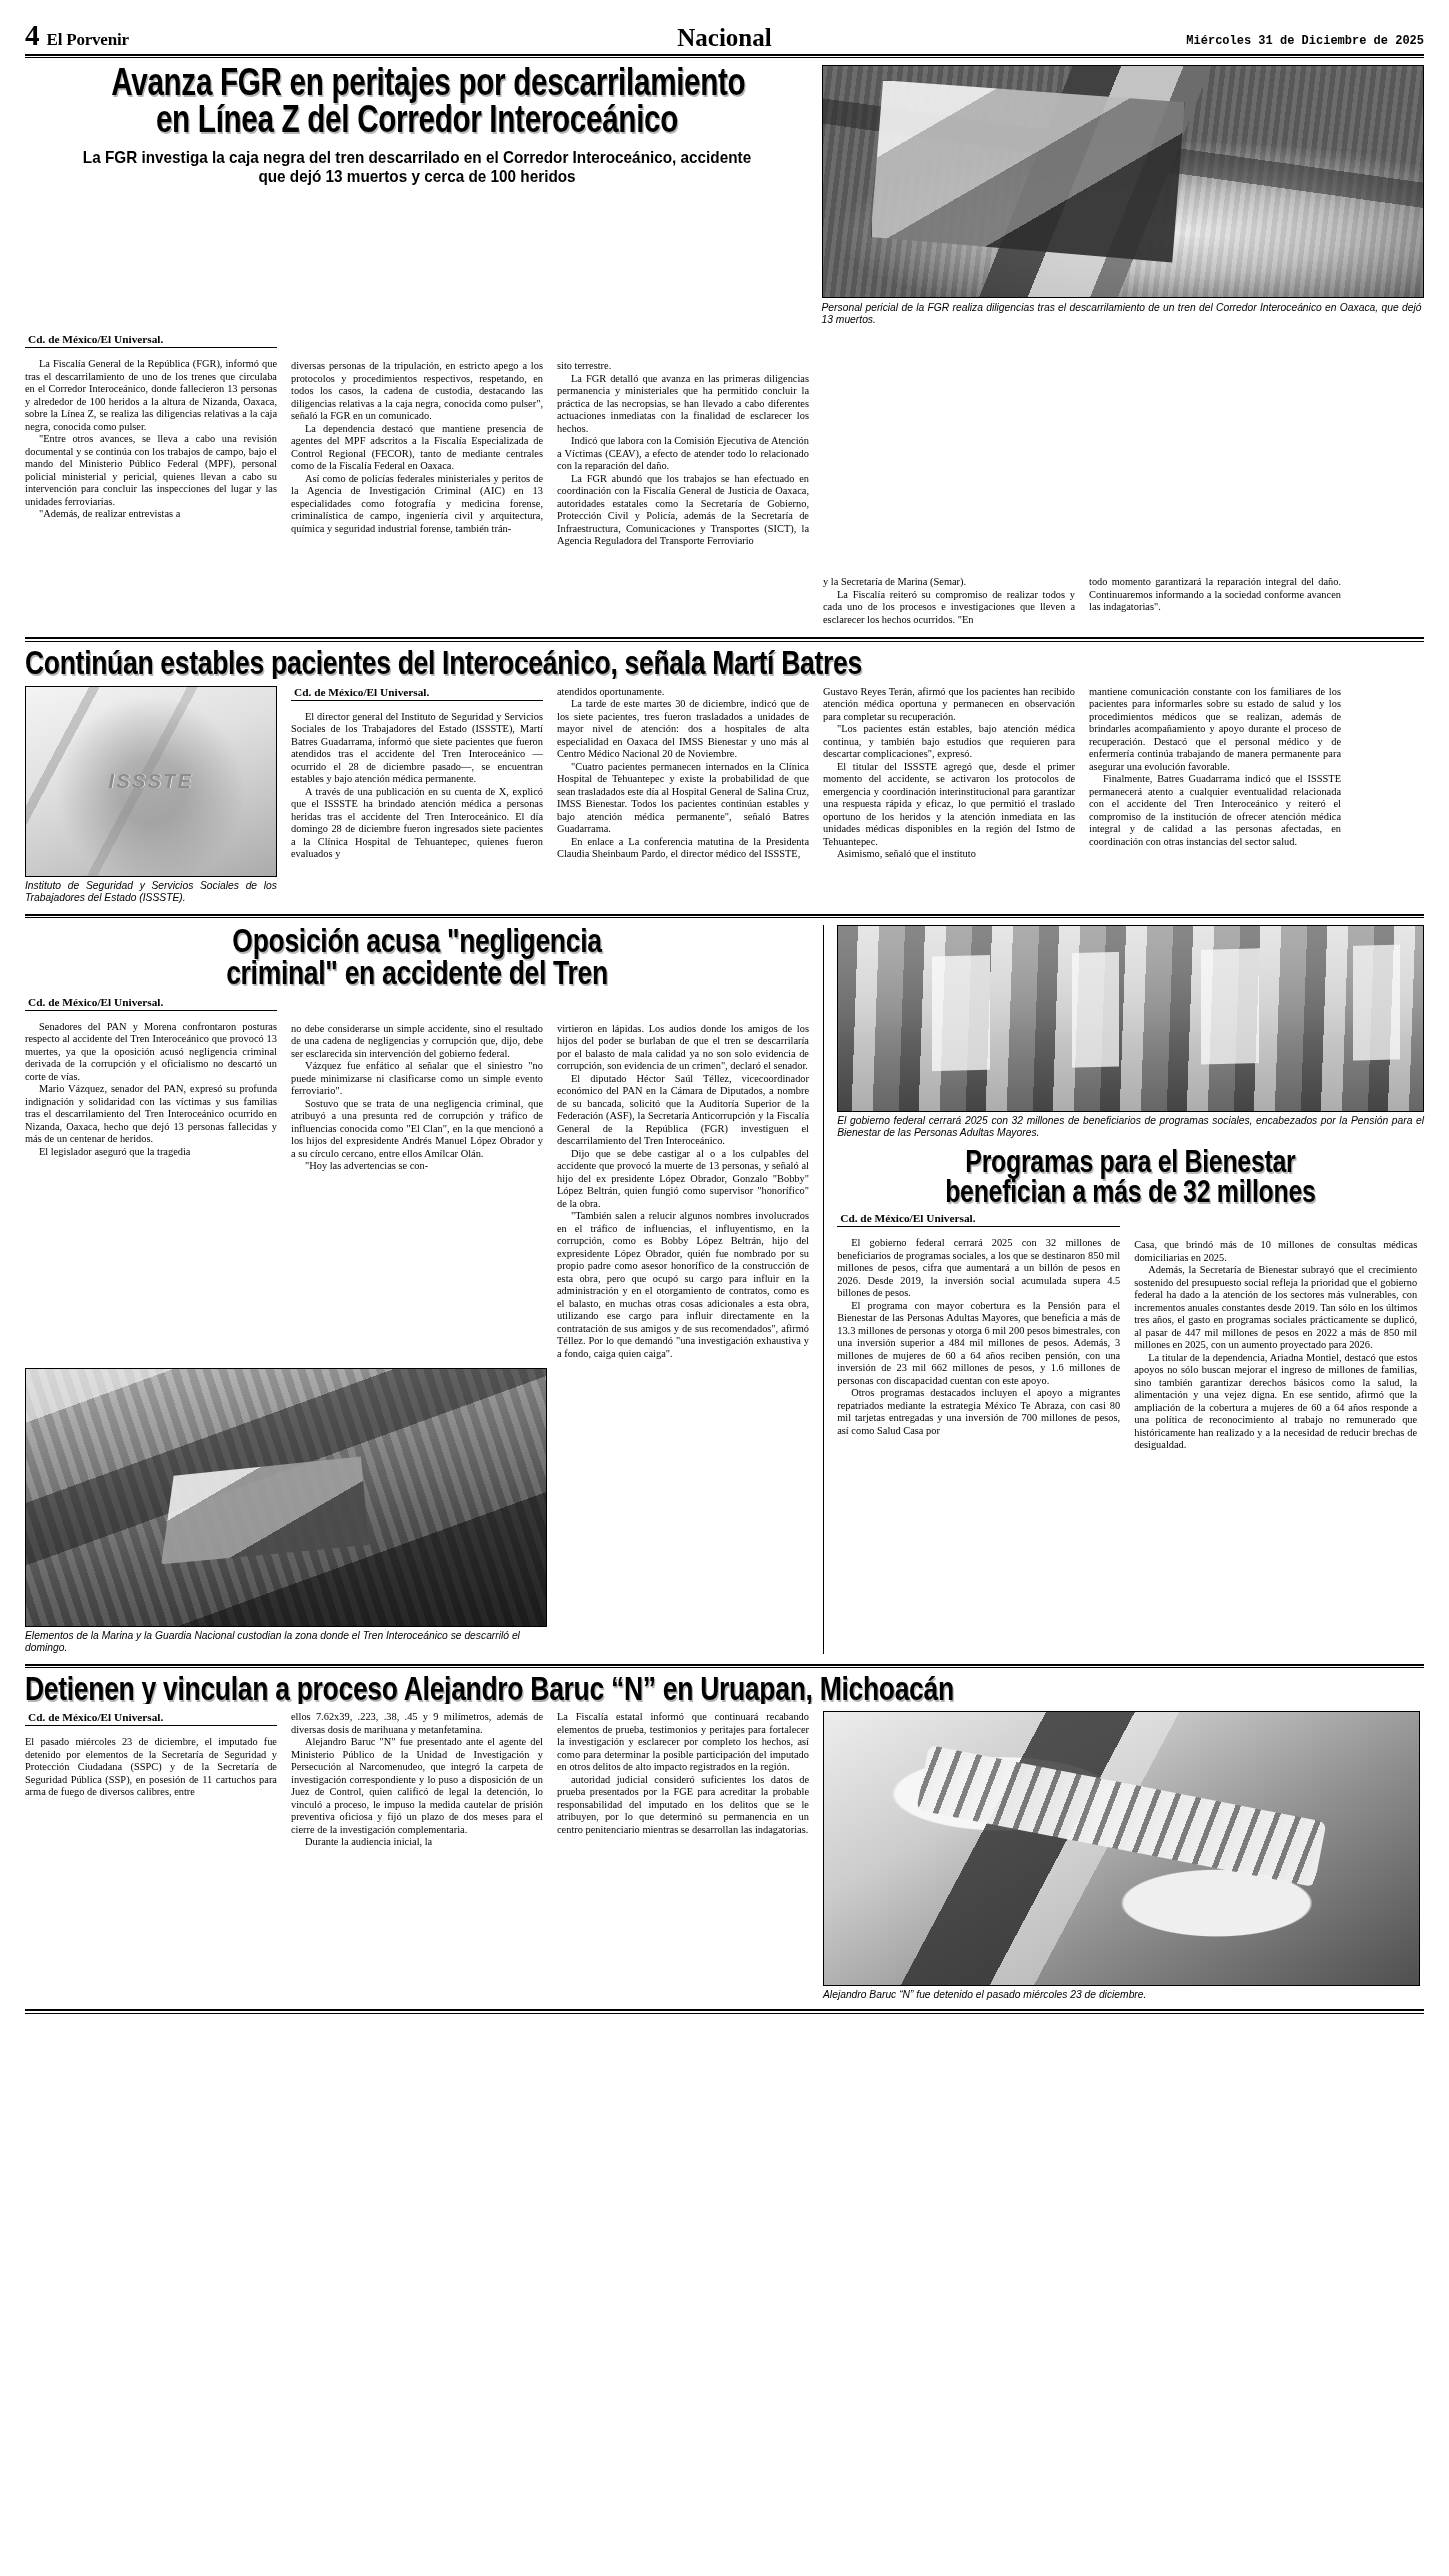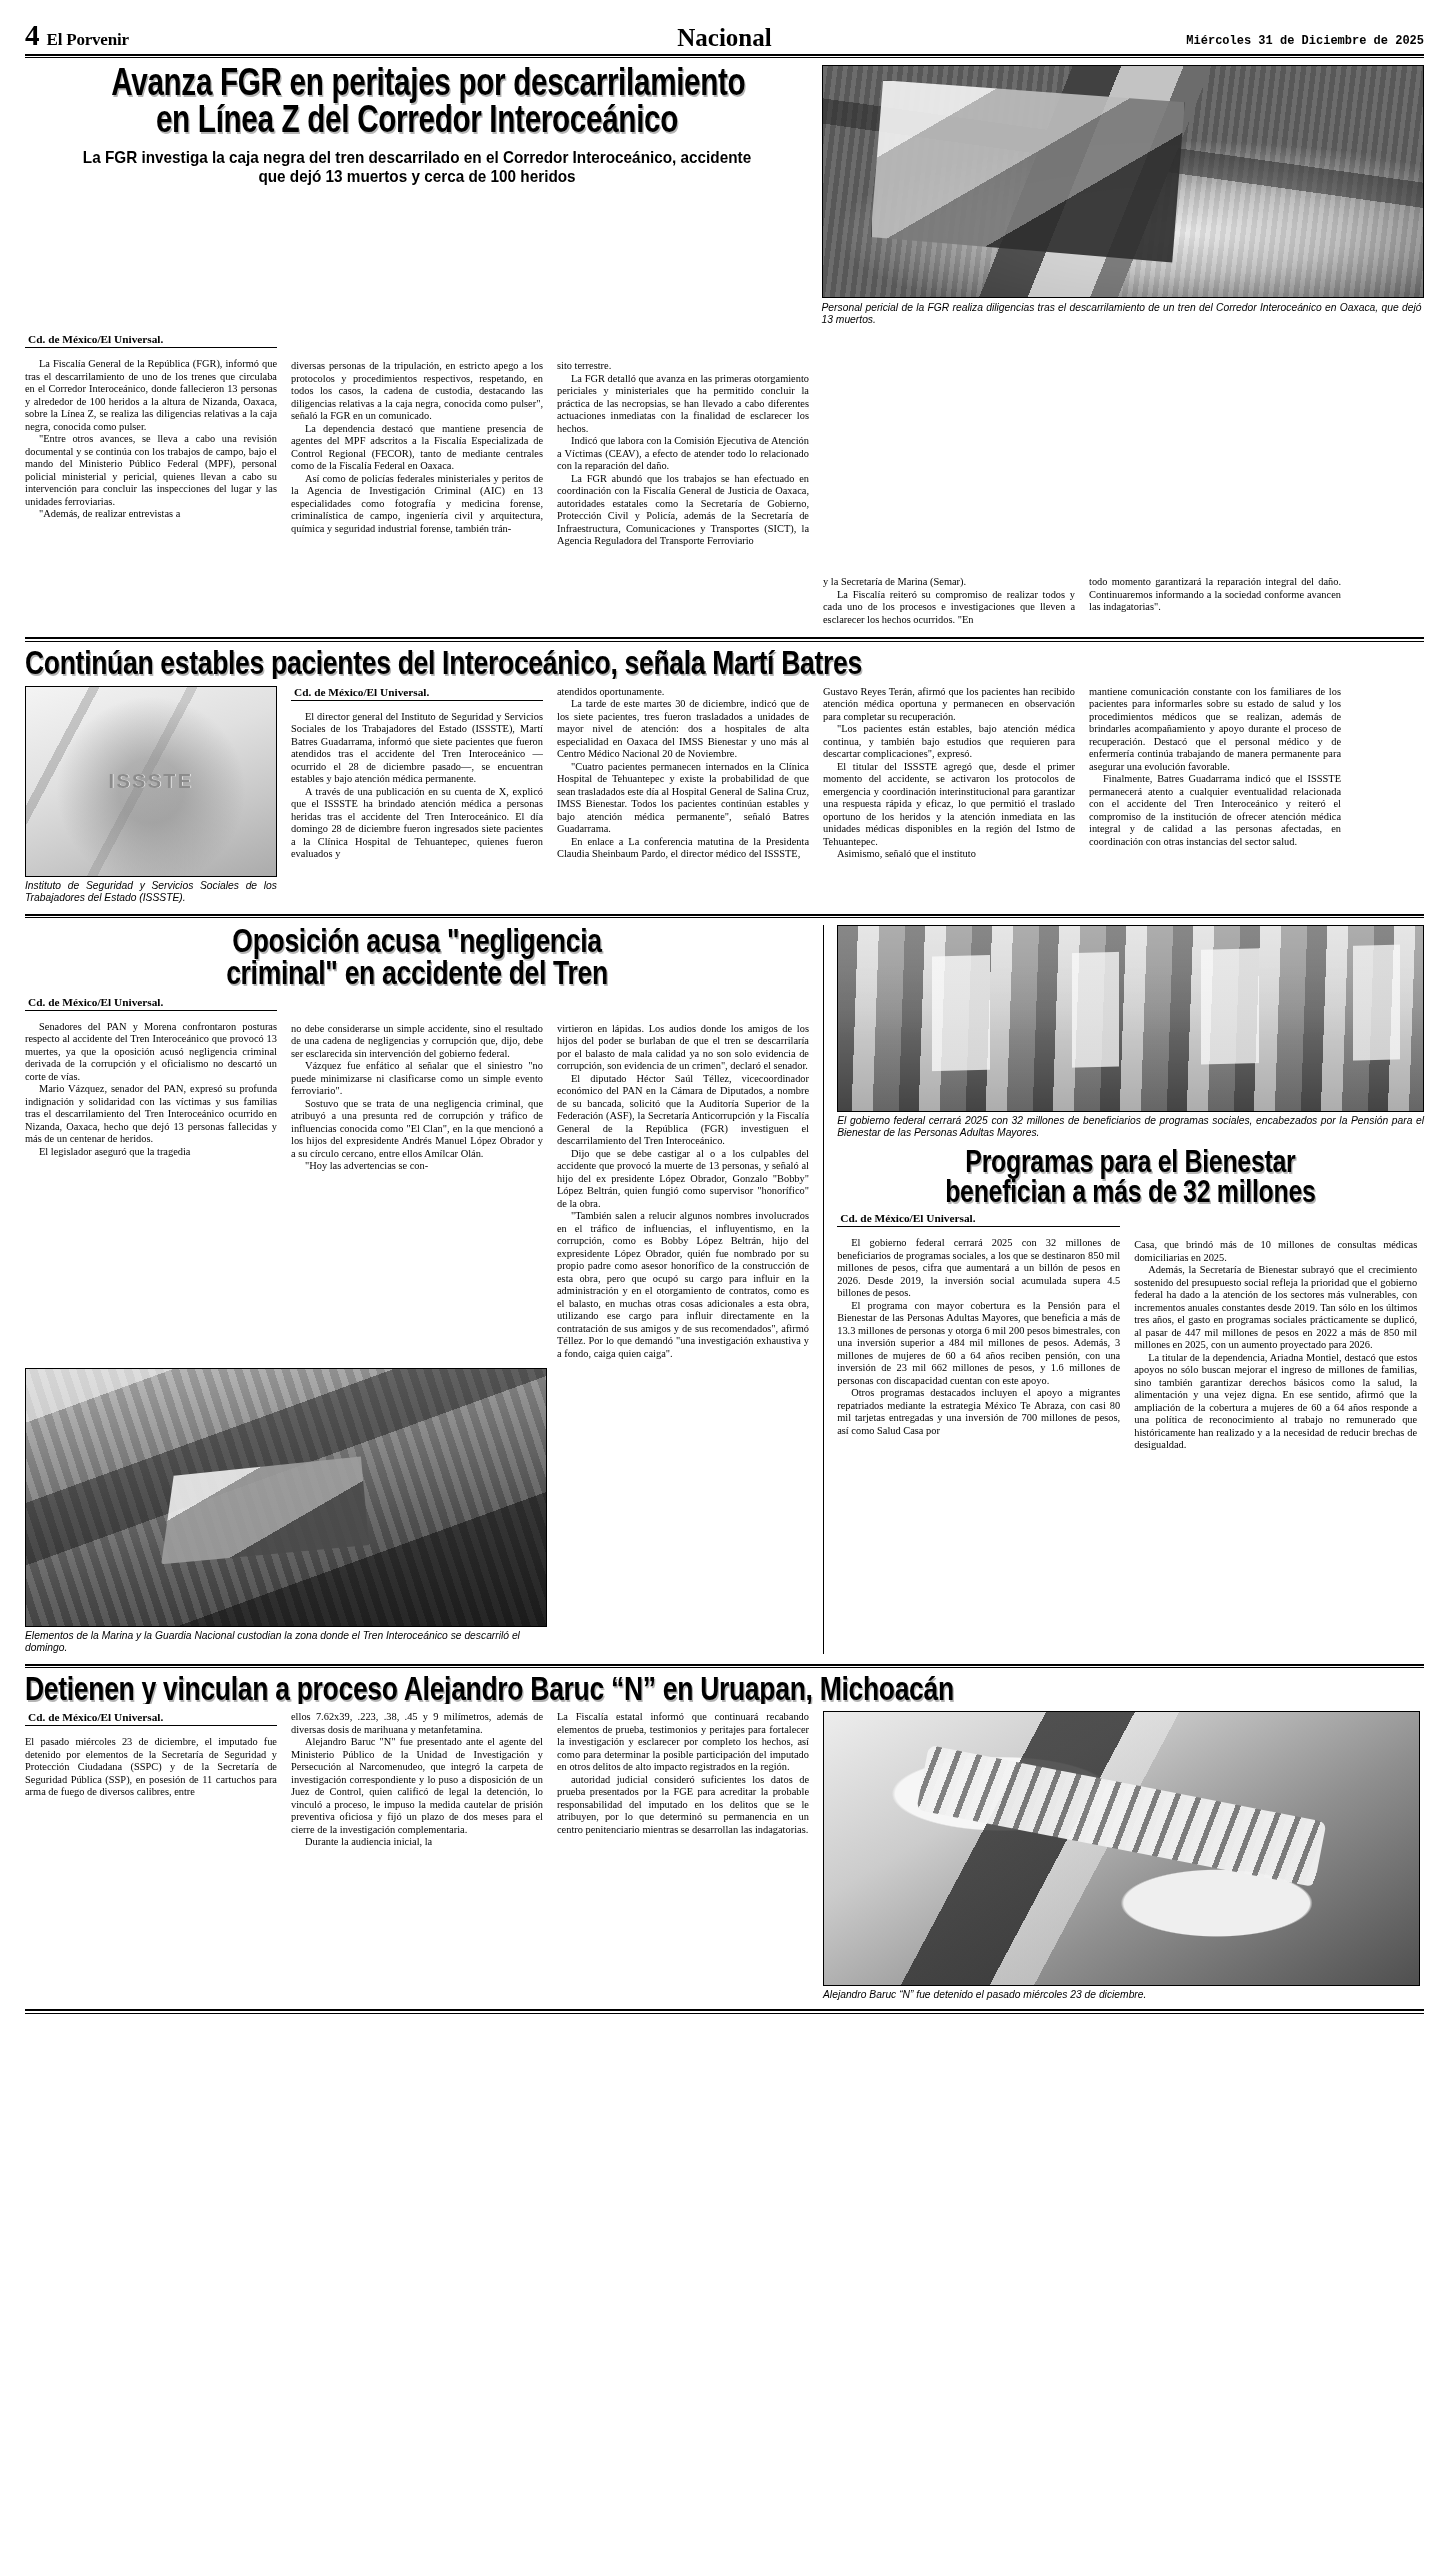--- a/index.html
+++ b/index.html
@@ -92,21 +92,21 @@
   }
   .ph-issste:before{
     content:"";position:absolute;inset:0;
     background:
       linear-gradient(118deg,transparent 0 18%,rgba(120,120,120,.35) 18% 21%,transparent 21% 46%,rgba(130,130,130,.3) 46% 49%,transparent 49% 100%),
       radial-gradient(circle at 50% 55%, rgba(90,90,90,.35) 0 20%, transparent 58%);
   }
   .ph-issste .logo{
     position:absolute;left:50%;top:50%;transform:translate(-50%,-50%);
     font-family:"Liberation Sans",sans-serif;font-weight:bold;font-size:20px;
-    color:#8c8c8c;letter-spacing:2.3px;text-shadow:0.8px 0.8px 0 #f4f4f4;
+    color:#8c8c8c;letter-spacing:2.3px;text-shadow:0.8px 0.8px 0 #f4f4f4;font-style:italic;
   }
   .ph-protest{
     background:linear-gradient(180deg,#d9d9d9 0%,#b2b2b2 45%,#6a6a6a 100%);
   }
   .ph-protest:before{
     content:"";position:absolute;inset:0;
     background:
       repeating-linear-gradient(92deg, rgba(20,20,20,.55) 0 20px, rgba(235,235,235,.65) 20px 41px, rgba(95,95,95,.5) 41px 67px),
       linear-gradient(180deg, rgba(255,255,255,.35) 0 18%, transparent 60%);
     opacity:.8;
@@ -192,21 +192,21 @@
         <p class="bt">"Entre otros avances, se lleva a cabo una revisión documental y se continúa con los trabajos de campo, bajo el mando del Ministerio Público Federal (MPF), personal policial ministerial y pericial, quienes llevan a cabo su intervención para concluir las inspecciones del lugar y las unidades ferroviarias.</p>
         <p class="bt">"Además, de realizar entrevistas a</p>
       </div>
       <div style="width:252px;padding-top:27px;">
         <p class="bt">diversas personas de la tripulación, en estricto apego a los protocolos y procedimientos respectivos, respetando, en todos los casos, la cadena de custodia, destacando las diligencias relativas a la caja negra, conocida como pulser", señaló la FGR en un comunicado.</p>
         <p class="bt">La dependencia destacó que mantiene presencia de agentes del MPF adscritos a la Fiscalía Especializada de Control Regional (FECOR), tanto de mediante centrales como de la Fiscalía Federal en Oaxaca.</p>
         <p class="bt">Así como de policías federales ministeriales y peritos de la Agencia de Investigación Criminal (AIC) en 13 especialidades como fotografía y medicina forense, criminalística de campo, ingeniería civil y arquitectura, química y seguridad industrial forense, también trán-</p>
       </div>
       <div style="width:252px;padding-top:27px;">
         <p class="bt">sito terrestre.</p>
-        <p class="bt">La FGR detalló que avanza en las primeras otorgamiento periciales y ministeriales que ha permitido concluir la práctica de las necropsias, se han llevado a cabo diferentes actuaciones inmediatas con la finalidad de esclarecer los hechos.</p>
+        <p class="bt">La FGR detalló que avanza en las primeras diligencias permanencia y ministeriales que ha permitido concluir la práctica de las necropsias, se han llevado a cabo diferentes actuaciones inmediatas con la finalidad de esclarecer los hechos.</p>
         <p class="bt">Indicó que labora con la Comisión Ejecutiva de Atención a Víctimas (CEAV), a efecto de atender todo lo relacionado con la reparación del daño.</p>
         <p class="bt">La FGR abundó que los trabajos se han efectuado en coordinación con la Fiscalía General de Justicia de Oaxaca, autoridades estatales como la Secretaría de Gobierno, Protección Civil y Policía, además de la Secretaría de Infraestructura, Comunicaciones y Transportes (SICT), la Agencia Reguladora del Transporte Ferroviario</p>
       </div>
       <div style="width:252px;padding-top:243px;">
         <p class="bt">y la Secretaría de Marina (Semar).</p>
         <p class="bt">La Fiscalía reiteró su compromiso de realizar todos y cada uno de los procesos e investigaciones que lleven a esclarecer los hechos ocurridos. "En</p>
       </div>
       <div style="width:252px;padding-top:243px;">
         <p class="bt">todo momento garantizará la reparación integral del daño. Continuaremos informando a la sociedad conforme avancen las indagatorias".</p>
       </div>

